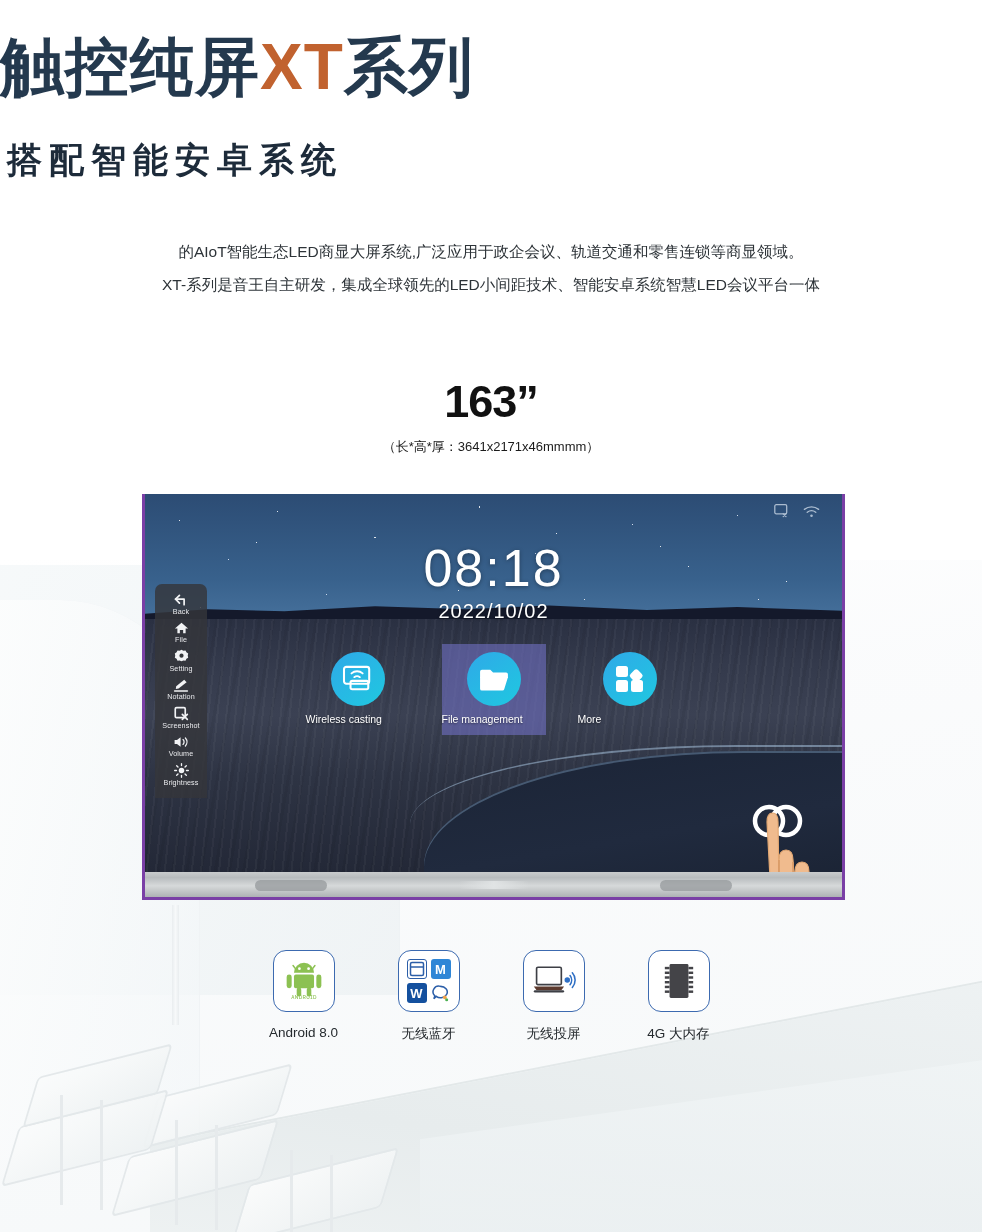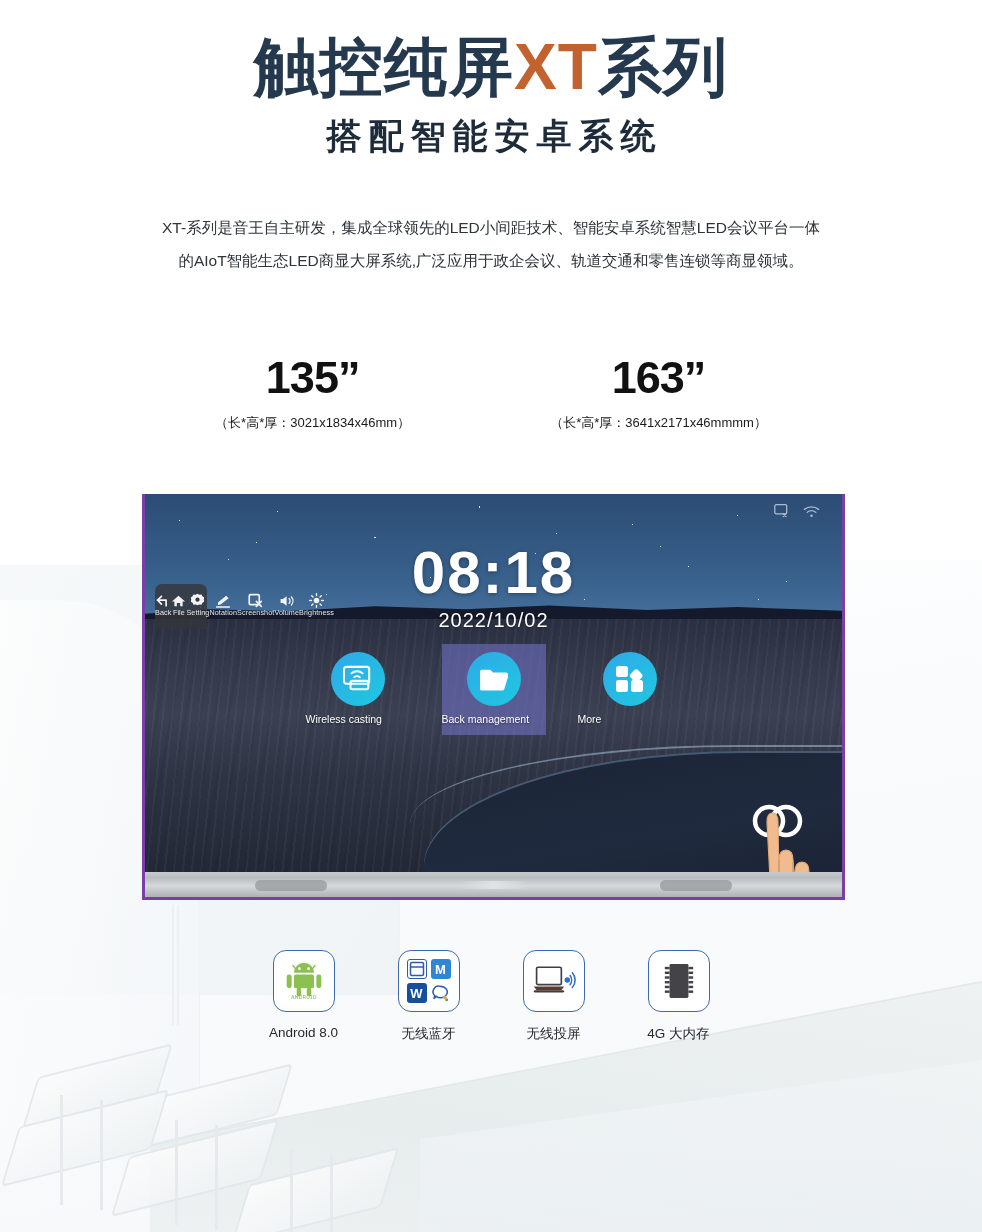--- a/index.html
+++ b/index.html
@@ -87,34 +87,33 @@
     position: absolute;
     left: 172px; top: 905px;
     width: 7px; height: 120px;
     background: linear-gradient(90deg,#e9edef,#f7f9fa,#e9edef);
   }
 
   
   .hero {
     position: relative;
     z-index: 3;
-    text-align: center;
   }
   .title-main {
     margin-top: 34px;
     font-size: 64px;
     font-weight: bold;
     letter-spacing: 1px;
     color: #24394e;
     line-height: 1.05;
     white-space: nowrap;
   }
   .title-main .accent { color: #c1622f; }
   .title-sub {
-    margin-top: 12px;
+    margin-top: 36px;
     font-size: 35px;
     font-weight: bold;
     color: #1d2b3a;
     letter-spacing: 7px;
     text-indent: 7px;
   }
 
   .lede {
     position: relative;
     z-index: 3;
@@ -245,43 +244,43 @@
 
   
   .clock-block {
     position: absolute;
     left: 0; right: 0; top: 44px;
     text-align: center;
     z-index: 6;
     color: #ffffff;
   }
   .clock-time {
-    font-size: 60px;
-    font-weight: 700;
+    font-size: 52px;
+    font-weight: 400;
     letter-spacing: 2px;
     text-shadow: 0 1px 4px rgba(0,0,0,.35);
   }
   .clock-date {
     margin-top: 2px;
     font-size: 20px;
     font-weight: 400;
     letter-spacing: 1px;
     text-shadow: 0 1px 3px rgba(0,0,0,.4);
   }
 
   
   .dock {
     position: absolute;
     left: 10px; top: 90px;
     width: 52px;
     background: rgba(52,54,58,.82);
     border-radius: 7px 7px 0 0;
     padding: 7px 0 9px;
     z-index: 7;
-    display: flex; flex-direction: row; align-items: center;
+    display: flex; flex-direction: column; align-items: center;
   }
   .dock-item {
     width: 100%;
     text-align: center;
     padding: 2px 0 3px;
     color: #f2f3f5;
   }
   .dock-item svg { display: block; margin: 0 auto 1px; }
   .dock-label {
     font-size: 7.2px;
@@ -434,29 +433,25 @@
 </div>
 
 <div class="hero">
   <div class="title-main">
     <span>触控纯屏</span><span class="accent">XT</span><span>系列</span>
   </div>
   <div class="title-sub">搭配智能安卓系统</div>
 </div>
 
 <div class="lede">
+  <div>的AIoT智能生态LED商显大屏系统,广泛应用于政企会议、轨道交通和零售连锁等商显领域。</div>
   <div>XT-系列是音王自主研发，集成全球领先的LED小间距技术、智能安卓系统智慧LED会议平台一体</div>
-  <div>的AIoT智能生态LED商显大屏系统,广泛应用于政企会议、轨道交通和零售连锁等商显领域。</div>
 </div>
 
 <div class="sizes">
-  <div class="size-col">
-    <div class="size-inch">135”</div>
-    <div class="size-dims">（长*高*厚：3021x1834x46mm）</div>
-  </div>
   <div class="size-col">
     <div class="size-inch">163”</div>
     <div class="size-dims">（长*高*厚：3641x2171x46mmmm）</div>
   </div>
 </div>
 
 <div class="display-wrap">
   <div class="side-purple l"></div>
   <div class="side-purple r"></div>
 
@@ -585,21 +580,21 @@
         <div class="app-label">Wireless casting</div>
       </div>
 
       <div class="app selected">
         <div class="app-icon">
           <svg width="32" height="26" viewBox="0 0 34 28">
             <path d="M2 6 a2 2 0 0 1 2-2 h9 l3 3 h14 a2 2 0 0 1 2 2 v4 H2 Z" fill="#ffffff"></path>
             <path d="M2 12 h30 l-4 13 a2 2 0 0 1 -2 1.5 H4 a2 2 0 0 1 -2 -2 Z" fill="#ffffff"></path>
           </svg>
         </div>
-        <div class="app-label">Back management</div>
+        <div class="app-label">File management</div>
       </div>
 
       <div class="app">
         <div class="app-icon">
           <svg width="30" height="30" viewBox="0 0 30 30">
             <rect x="1" y="2" width="12" height="11" rx="2.5" fill="#fff"></rect>
             <rect x="16" y="6.5" width="10.5" height="10.5" rx="2.5" fill="#fff" transform="rotate(45 21.2 11.7)"></rect>
             <rect x="1" y="16" width="12" height="12" rx="2.5" fill="#fff"></rect>
             <rect x="16" y="16" width="12" height="12" rx="2.5" fill="#fff"></rect>
           </svg>

